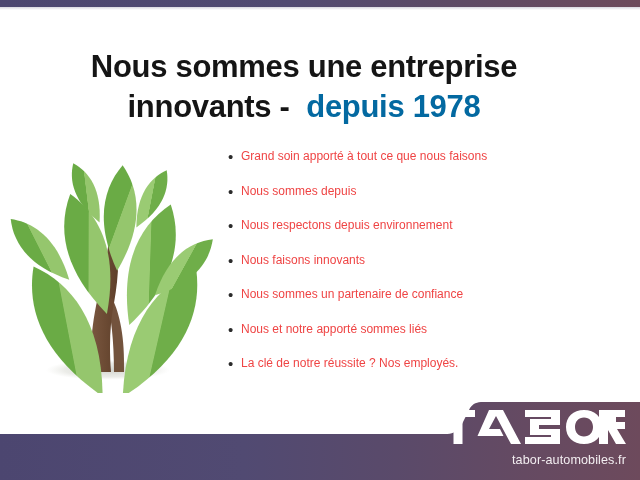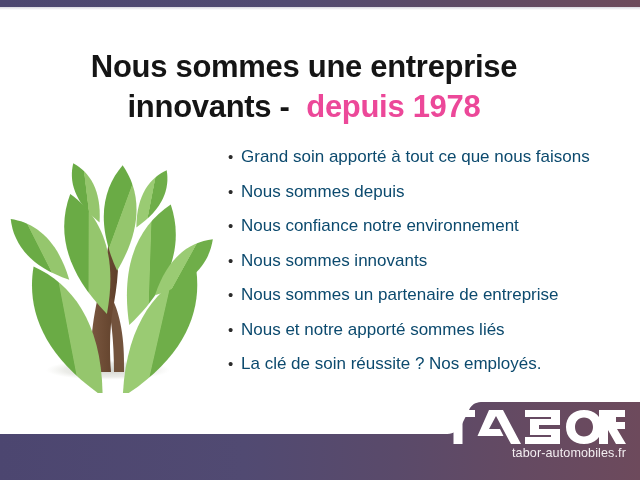--- a/index.html
+++ b/index.html
@@ -47,21 +47,21 @@
     text-align: center;
     font-size: 31px;
     font-weight: bold;
     line-height: 1.30;
     letter-spacing: -0.3px;
     color: #151515;
     padding: 0 24px;
     box-sizing: border-box;
   }
   .headline .accent {
-    color: #ec4899;
+    color: #0369a1;
   }
   .headline .line2 {
     display: block;
   }
   .headline .dash {
     color: #151515;
   }
 
   
   .bullets {
@@ -78,23 +78,23 @@
   .bullet-dot {
     flex: 0 0 auto;
     width: 13px;
     font-size: 15px;
     line-height: 21px;
     color: #2b2b2b;
     text-align: left;
   }
   .bullet-text {
     flex: 1 1 auto;
-    font-size: 17px;
+    font-size: 12px;
     line-height: 21px;
-    color: #0c4a6e;
+    color: #ef4444;
     white-space: nowrap;
   }
 
   
   .tree-wrap {
     position: absolute;
     left: 8px;
     top: 148px;
     width: 215px;
     height: 245px;
@@ -121,21 +121,21 @@
     top: 8px;
     width: 190px;
     text-align: right;
   }
   .brand-logo {
     display: block;
     margin-left: auto;
   }
   .brand-url {
     display: block;
-    margin-top: 2px;
+    margin-top: 9px;
     font-size: 12.6px;
     letter-spacing: 0.1px;
     color: #f3eef1;
     text-align: right;
   }
 </style>
 </head>
 <body>
 
 <div id="slide">
@@ -235,37 +235,37 @@
     <li class="bullet-row">
       <span class="bullet-dot">•</span>
       <span class="bullet-text">Grand soin apporté à tout ce que nous faisons</span>
     </li>
     <li class="bullet-row">
       <span class="bullet-dot">•</span>
       <span class="bullet-text">Nous sommes depuis</span>
     </li>
     <li class="bullet-row">
       <span class="bullet-dot">•</span>
-      <span class="bullet-text">Nous confiance notre environnement</span>
-    </li>
-    <li class="bullet-row">
-      <span class="bullet-dot">•</span>
-      <span class="bullet-text">Nous sommes innovants</span>
-    </li>
-    <li class="bullet-row">
-      <span class="bullet-dot">•</span>
-      <span class="bullet-text">Nous sommes un partenaire de entreprise</span>
+      <span class="bullet-text">Nous respectons depuis environnement</span>
+    </li>
+    <li class="bullet-row">
+      <span class="bullet-dot">•</span>
+      <span class="bullet-text">Nous faisons innovants</span>
+    </li>
+    <li class="bullet-row">
+      <span class="bullet-dot">•</span>
+      <span class="bullet-text">Nous sommes un partenaire de confiance</span>
     </li>
     <li class="bullet-row">
       <span class="bullet-dot">•</span>
       <span class="bullet-text">Nous et notre apporté sommes liés</span>
     </li>
     <li class="bullet-row">
       <span class="bullet-dot">•</span>
-      <span class="bullet-text">La clé de soin réussite ? Nos employés.</span>
+      <span class="bullet-text">La clé de notre réussite ? Nos employés.</span>
     </li>
   </ul>
 
   <div class="bottom-band">
     <div class="band-shape">
       <svg width="640" height="78" viewBox="0 0 640 78" xmlns="http://www.w3.org/2000/svg" aria-hidden="true">
         <defs>
           <linearGradient id="bandG" x1="0" y1="0" x2="1" y2="0">
             <stop offset="0%" stop-color="#4c4670"></stop>
             <stop offset="38%" stop-color="#514a72"></stop>

